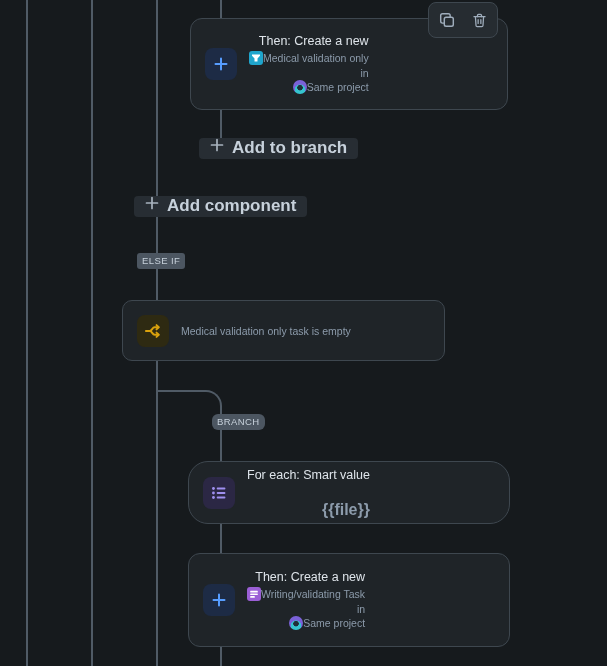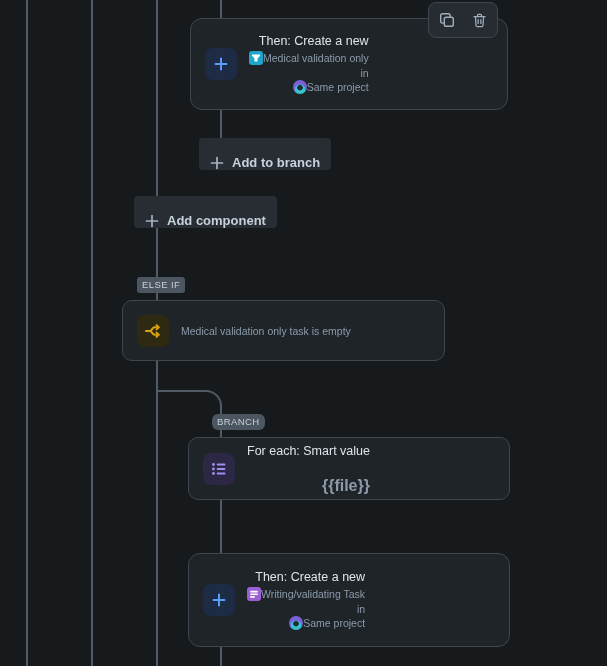--- a/index.html
+++ b/index.html
@@ -34,23 +34,23 @@
                 radial-gradient(circle at 50% 70%, #35C4CF 0 5px, #7A61D8 5.6px 100%);}
 
   
   .toolbar{position:absolute;left:428px;top:2px;width:70px;height:36px;z-index:3;
            background:#262C31;border:1px solid #3E474F;border-radius:8px;
            display:flex;align-items:center;justify-content:center;gap:4px;}
   .tool-btn{width:28px;height:28px;border:none;background:transparent;border-radius:4px;
             display:flex;align-items:center;justify-content:center;cursor:pointer;padding:0;}
 
   
-  .add-btn{position:absolute;height:32px;display:inline-flex;align-items:flex-end;gap:8px;
+  .add-btn{position:absolute;height:21px;display:inline-flex;align-items:flex-start;gap:8px;
            padding:0 11px;background:#272D33;border:none;border-radius:4px;z-index:2;
-           color:#C7D1DB;font-size:13px;font-weight:bold;cursor:pointer;}
+           color:#C7D1DB;font-size:17px;font-weight:bold;cursor:pointer;}
 
   
   .chip{position:absolute;background:#4C5661;color:#C7D1DB;font-size:9.5px;letter-spacing:.4px;
         padding:2px 5px;border-radius:3px;z-index:2;line-height:12px;}
 
   .branch-icon path{stroke:var(--amber,#D9A10D);}
   .list-icon *{fill:var(--purple,#9F8FEF);}
   .plus-blue path{stroke:var(--accent-blue,#579DFF);}
 </style>
 </head>
@@ -114,40 +114,40 @@
     <span>Add to branch</span>
   </button>
 
   <button class="add-btn" style="left:134px;top:196px;">
     <svg width="14" height="14" viewBox="0 0 14 14" fill="none">
       <path d="M7 1.5v11M1.5 7h11" stroke="#A8B3BE" stroke-width="1.7" stroke-linecap="round"></path>
     </svg>
     <span>Add component</span>
   </button>
 
-  <div class="chip" style="left:137px;top:253px;margin-top:24px;">ELSE IF</div>
+  <div class="chip" style="left:137px;top:253px;">ELSE IF</div>
 
   <div class="card" style="left:122px;top:300px;width:323px;height:61px;border-radius:10px;">
     <div class="tile amber">
       <svg class="branch-icon" width="20" height="20" viewBox="0 0 24 24" fill="none" stroke-width="2.3" stroke-linecap="round" stroke-linejoin="round">
         <path d="M3.5 12H8"></path>
         <path d="M8 12c3 0 3-4.5 6-4.5h4.5"></path>
         <path d="M8 12c3 0 3 4.5 6 4.5h4.5"></path>
         <path d="M16.2 4.9l2.7 2.6-2.7 2.6"></path>
         <path d="M16.2 13.9l2.7 2.6-2.7 2.6"></path>
       </svg>
     </div>
     <div class="content">
       <div class="meta">Medical validation only task is empty</div>
     </div>
   </div>
 
   <div class="chip" style="left:212px;top:414px;border-radius:6px;">BRANCH</div>
 
-  <div class="card" style="left:188px;top:437px;width:322px;height:63px;border-radius:10px;">
+  <div class="card" style="left:188px;top:461px;width:322px;height:63px;border-radius:20px;">
     <div class="tile purple">
       <svg class="list-icon" width="18" height="18" viewBox="0 0 24 24">
         <circle cx="4.6" cy="6" r="1.9"></circle>
           <rect x="9" y="4.7" width="11.5" height="2.6" rx="1"></rect>
         <circle cx="4.6" cy="12" r="1.9"></circle>
           <rect x="9" y="10.7" width="11.5" height="2.6" rx="1"></rect>
         <circle cx="4.6" cy="18" r="1.9"></circle>
           <rect x="9" y="16.7" width="11.5" height="2.6" rx="1"></rect>
       </svg>
     </div>

